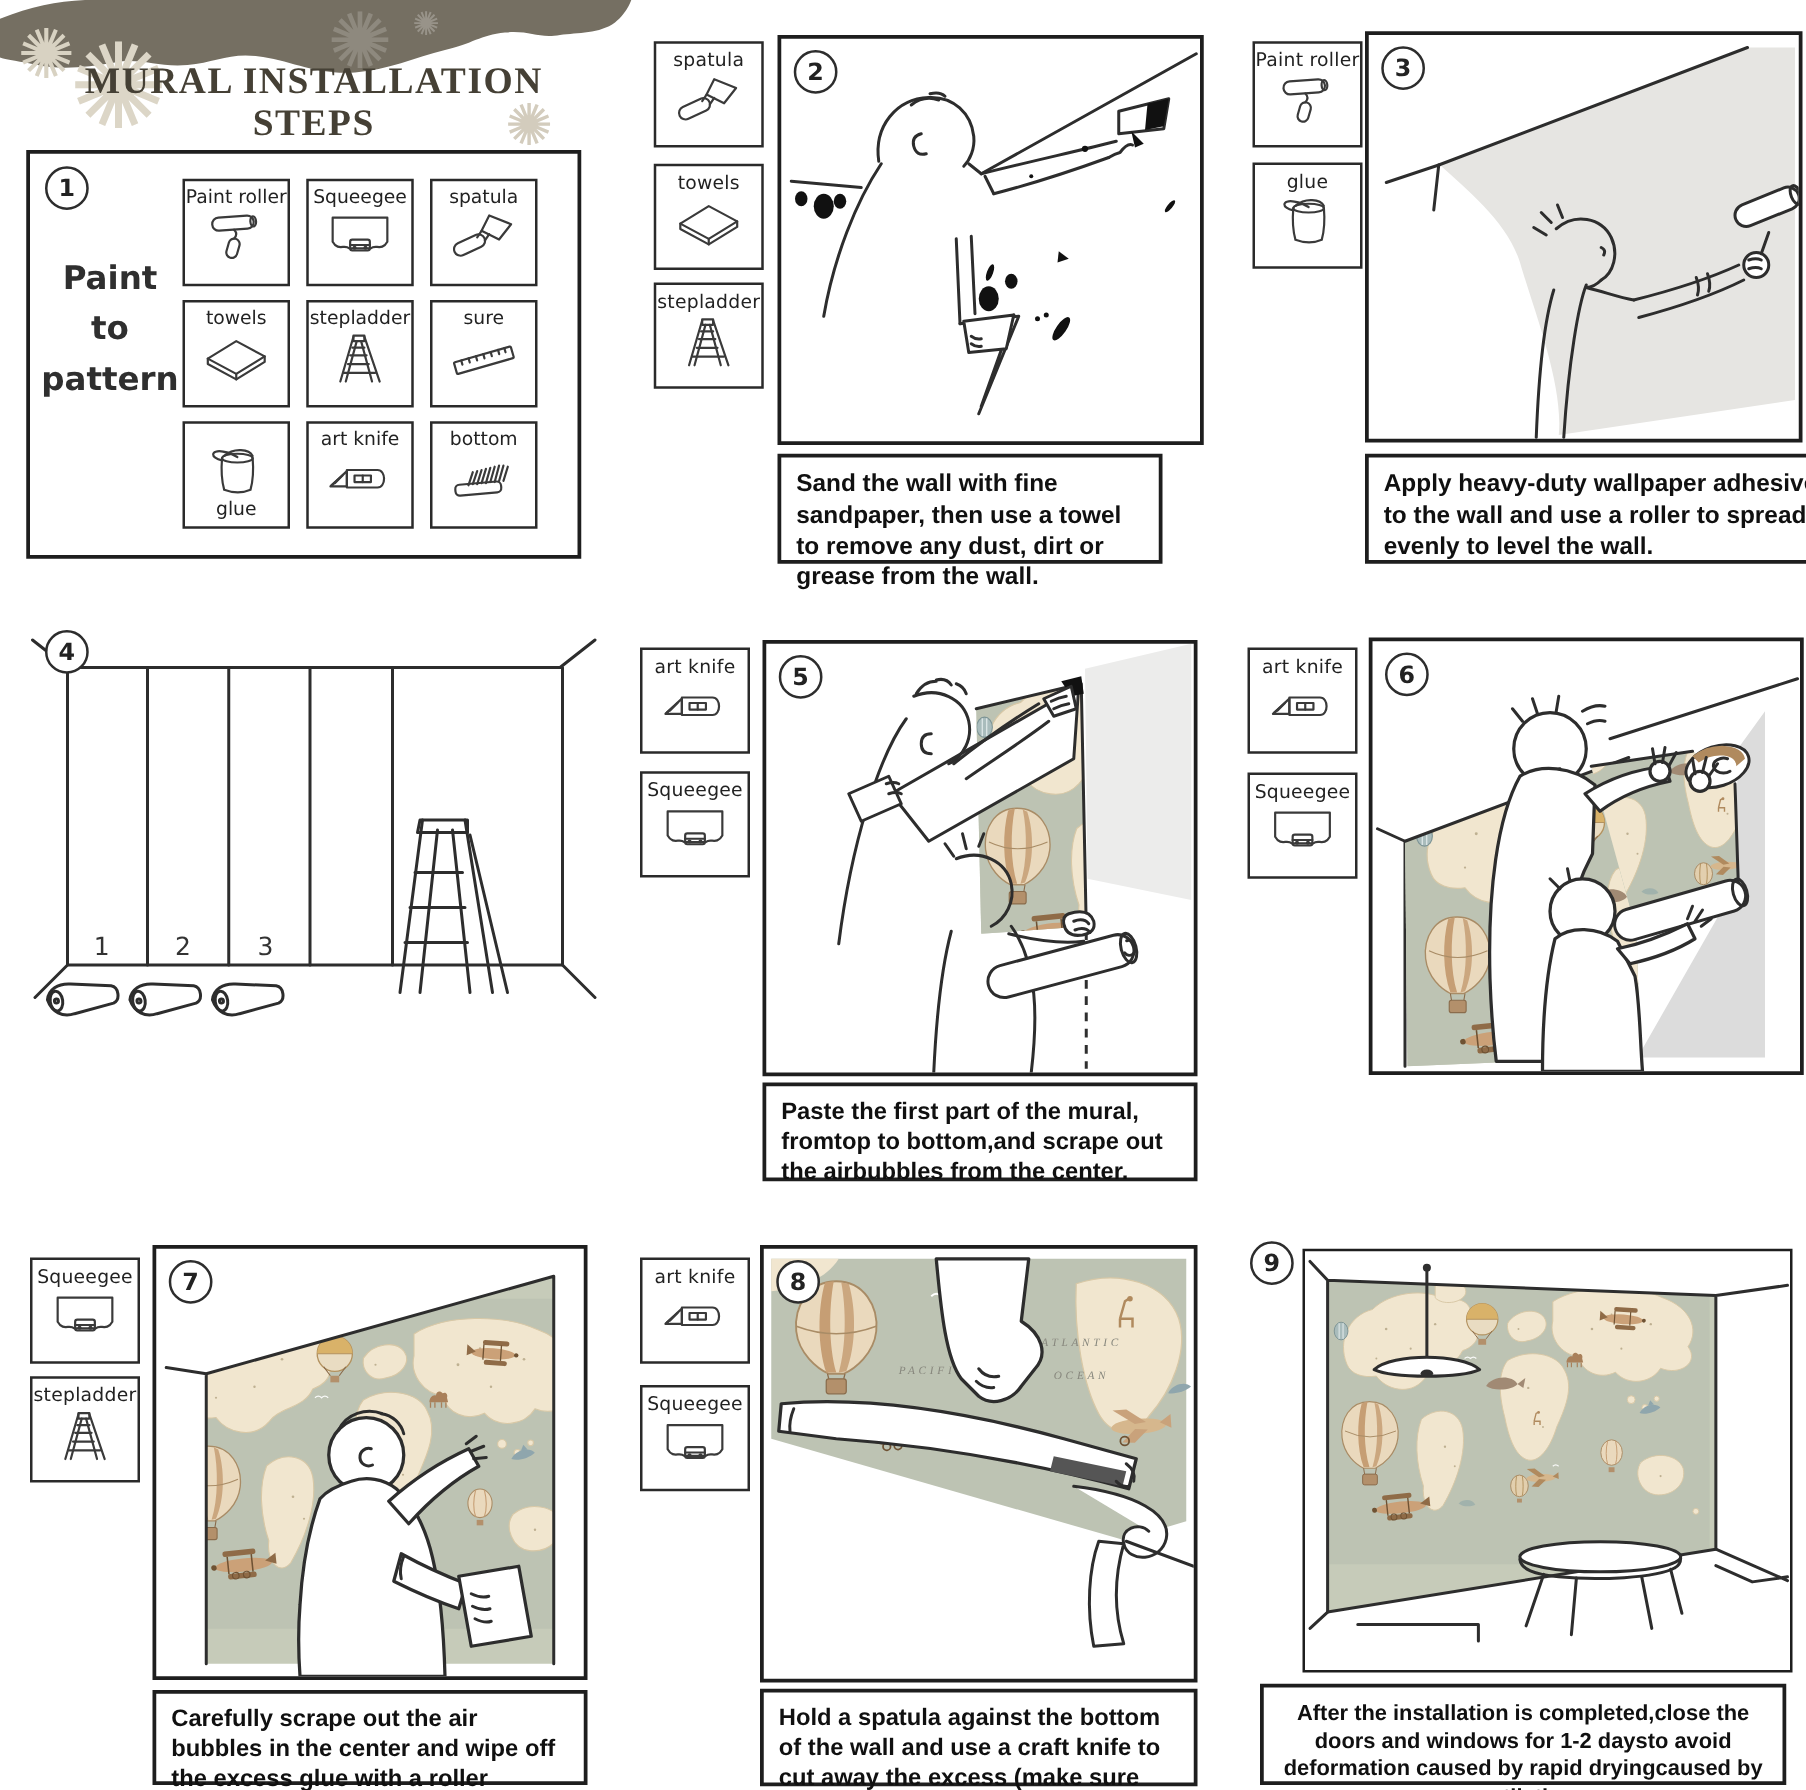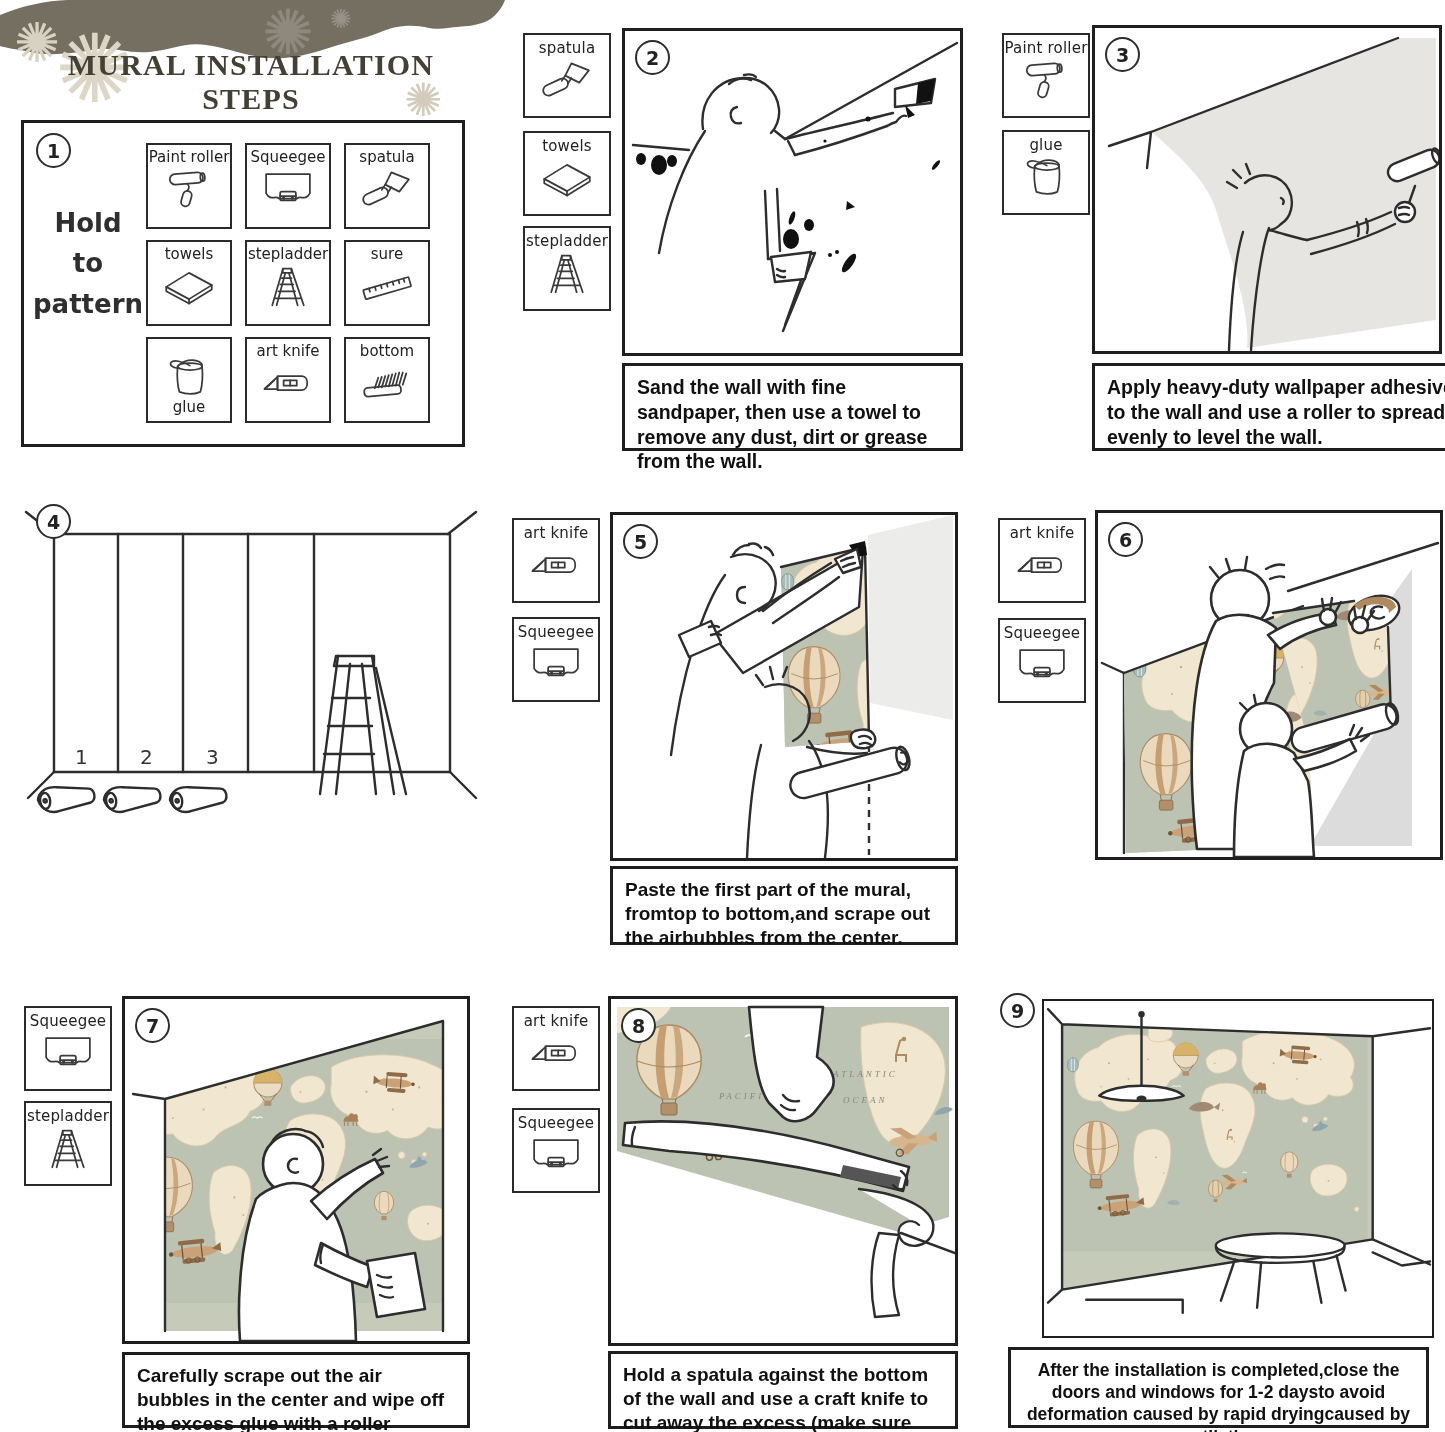--- a/index.html
+++ b/index.html
@@ -152,21 +152,21 @@
     <text x="14" y="62" font-size="55" fill="#d8d2c2">✺</text>
     <text x="262" y="54" font-size="62" fill="#ffffff" opacity="0.18">✺</text>
     <text x="330" y="28" font-size="26" fill="#ffffff" opacity="0.25">✺</text>
     <text x="404" y="116" font-size="46" fill="#d3ccbd">✺</text>
   </svg>
   <div class="title">MURAL INSTALLATION STEPS</div>
 
   <div class="panel" style="left:21px;top:120px;width:444px;height:327px;">
     <div class="badge" style="left:12px;top:10px;">1</div>
     <div class="tools-head">
-      <div>Hold</div>
+      <div>Paint</div>
       <div>to</div>
       <div>pattern</div>
     </div>
     <div class="tgrid">
       <div class="cell">
           <div class="cl">Paint roller</div>
           <div>
             <svg class="ticon" viewBox="0 0 64 48">
               <g class="ln">
                 <rect x="10" y="6" width="38" height="12" rx="6" transform="rotate(-4 29 12)"></rect>
@@ -349,21 +349,21 @@
         <path d="M222,170 l8,6 -9,3 z"></path>
           <circle cx="243" cy="88" r="2.5"></circle>
         <circle cx="205" cy="224" r="2"></circle>
           <circle cx="212" cy="221" r="2"></circle>
         <ellipse cx="224" cy="232" rx="4" ry="11" transform="rotate(35 224 232)"></ellipse>
         <ellipse cx="311" cy="134" rx="2" ry="6" transform="rotate(40 311 134)"></ellipse>
         <circle cx="200" cy="110" r="1.6"></circle>
       </g>
     </svg>
   </div>
-  <div class="cap" style="left:622px;top:363px;width:341px;height:88px;font-size:19.5px;">Sand the wall with fine sandpaper, then use a towel to remove any dust, dirt or grease from the wall.</div>
+  <div class="cap" style="left:622px;top:363px;width:308px;height:88px;font-size:19.5px;">Sand the wall with fine sandpaper, then use a towel to remove any dust, dirt or grease from the wall.</div>
 
   <div class="chip" style="left:1002px;top:33px;">
       <div class="cl">Paint roller</div>
       <div>
         <svg class="ticon" viewBox="0 0 64 48">
           <g class="ln">
             <rect x="10" y="6" width="38" height="12" rx="6" transform="rotate(-4 29 12)"></rect>
             <ellipse cx="47.5" cy="10.5" rx="2.6" ry="4.6" transform="rotate(-4 47.5 10.5)"></ellipse>
             <path d="M30 18 C33 21 32 24 30 26"></path>
             <rect x="24" y="26" width="10" height="18" rx="5" transform="rotate(16 29 35)"></rect>

